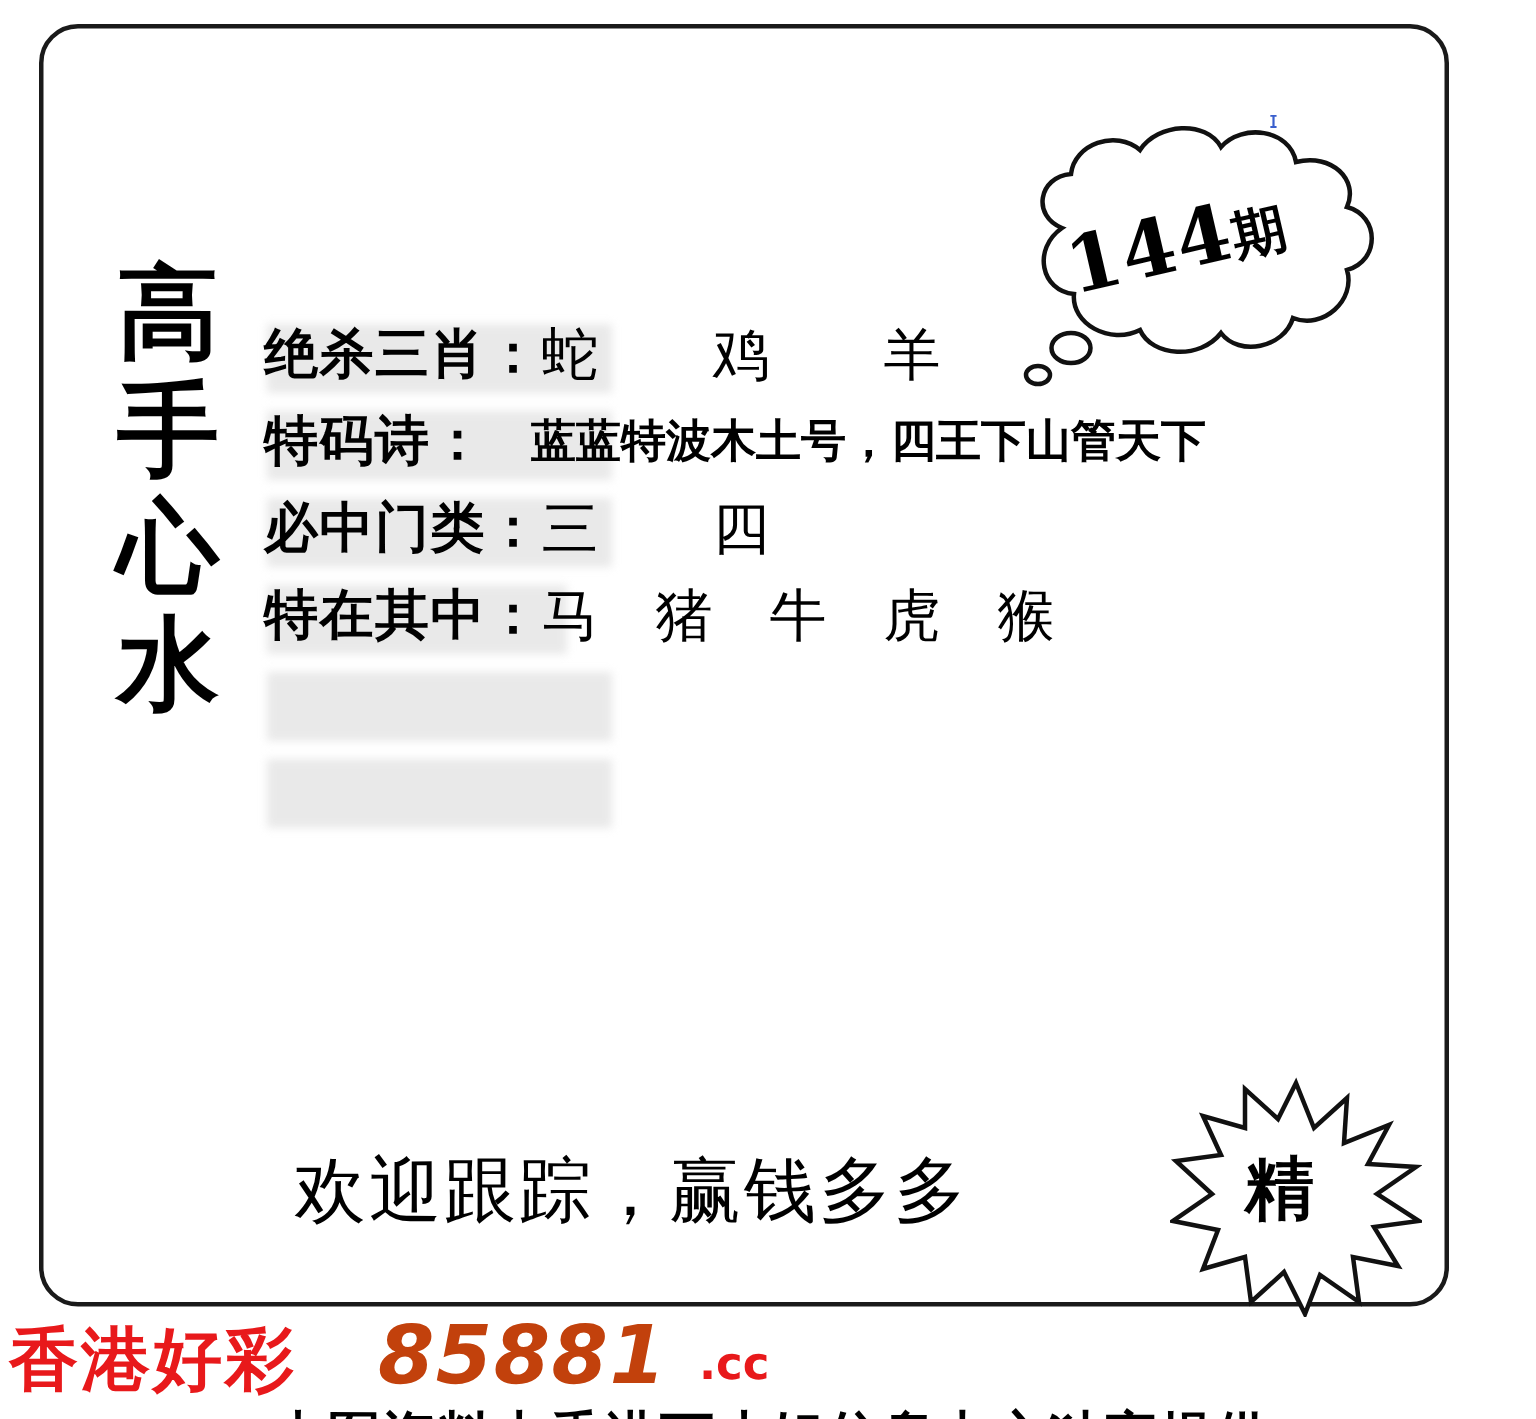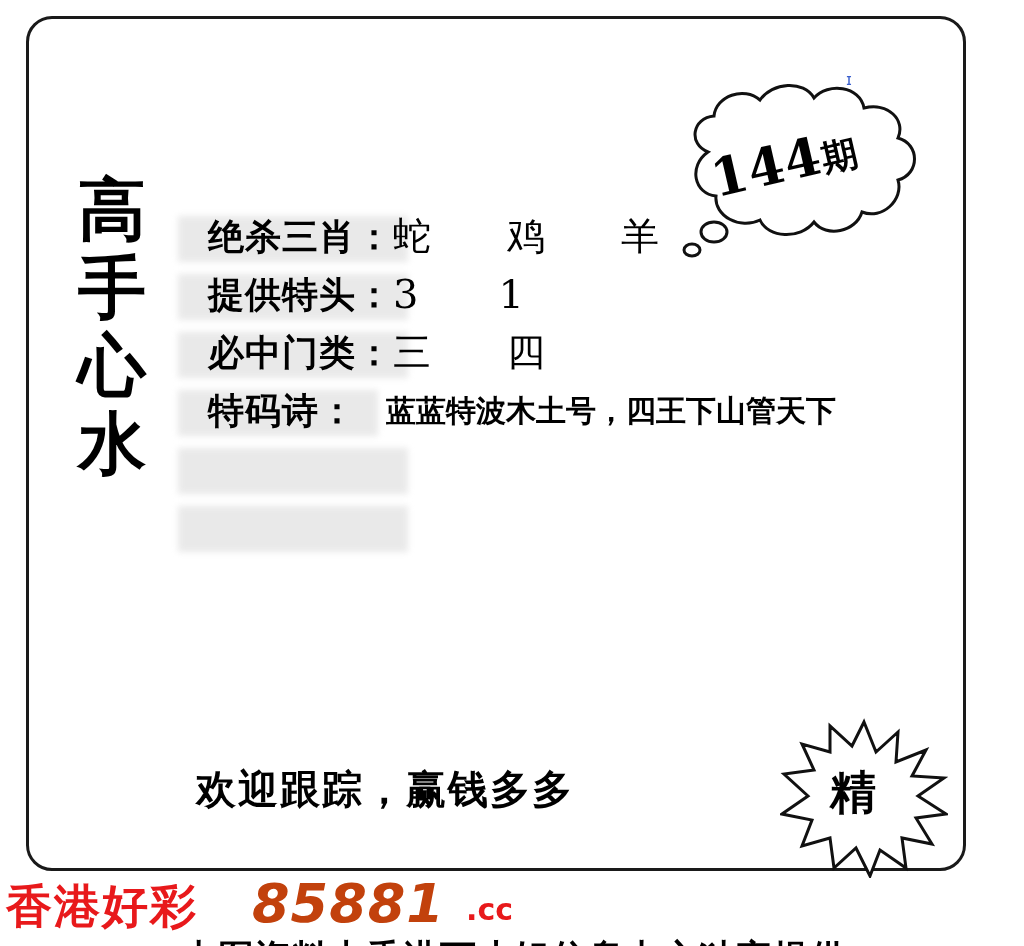--- a/index.html
+++ b/index.html
@@ -66,21 +66,20 @@
     white-space: nowrap;
   }
   .lbl {
     display: inline-block;
     font-family: "DejaVu Serif", serif;
     font-weight: bold;
     font-size: 36px;
     line-height: 56px;
     vertical-align: top;
     letter-spacing: 1px;
-    margin-left: 32px;
   }
   .val {
     display: inline-block;
     font-family: "DejaVu Serif", serif;
     font-weight: normal;
     font-size: 38px;
     line-height: 56px;
     vertical-align: top;
   }
   .num {
@@ -144,22 +143,22 @@
     color: #3a5fcd;
     font-family: "DejaVu Sans", sans-serif;
   }
 
   
   #slogan {
     position: absolute;
     left: 196px;
     top: 762px;
     font-family: "DejaVu Serif", serif;
-    font-weight: bold;
-    font-size: 40px;
+    font-weight: normal;
+    font-size: 48px;
     letter-spacing: 2px;
     white-space: nowrap;
   }
 
   
   #star {
     position: absolute;
     left: 780px;
     top: 718px;
     width: 168px;
@@ -269,33 +268,33 @@
     <div class="smudge" style="left:2px; top:66px; width:230px; height:46px;"></div>
     <div class="smudge" style="left:2px; top:124px; width:230px; height:46px;"></div>
     <div class="smudge" style="left:2px; top:182px; width:200px; height:46px;"></div>
     <div class="smudge" style="left:2px; top:240px; width:230px; height:46px;"></div>
     <div class="smudge" style="left:2px; top:298px; width:230px; height:46px;"></div>
 
     <div class="row">
       <span class="lbl">绝杀三肖：</span><span class="val">蛇　　鸡　　羊</span>
     </div>
 
+
     <div class="row">
-      <span class="lbl">提供特头：</span><span class="num">3　　1</span>
+      <span class="lbl">特码诗：</span><span class="poem">蓝蓝特波木土号，四王下山管天下</span>
     </div>
 
     <div class="row">
       <span class="lbl">必中门类：</span><span class="val">三　　四</span>
     </div>
 
+
     <div class="row">
-      <span class="lbl">特码诗：</span><span class="poem">蓝蓝特波木土号，四王下山管天下</span>
-    </div>
-
-
+      <span class="lbl">特在其中：</span><span class="val">马　猪　牛　虎　猴</span>
+    </div>
   </div>
 
   <div id="slogan">欢迎跟踪，赢钱多多</div>
 
   <div id="star">
     <svg width="168" height="160" viewBox="0 0 168 160">
       <polygon points="84,4 96,34 118,14 116,44 146,32 132,58 164,60 138,78 166,96 136,100 152,126 122,120 126,150 100,132 90,158 76,130 54,150 50,120 22,128 32,102 2,96 28,78 4,56 34,52 22,26 50,34 50,8 72,28" fill="#ffffff" stroke="#111111" stroke-width="3" stroke-linejoin="miter"></polygon>
     </svg>
     <span class="ch">精</span>
   </div>

